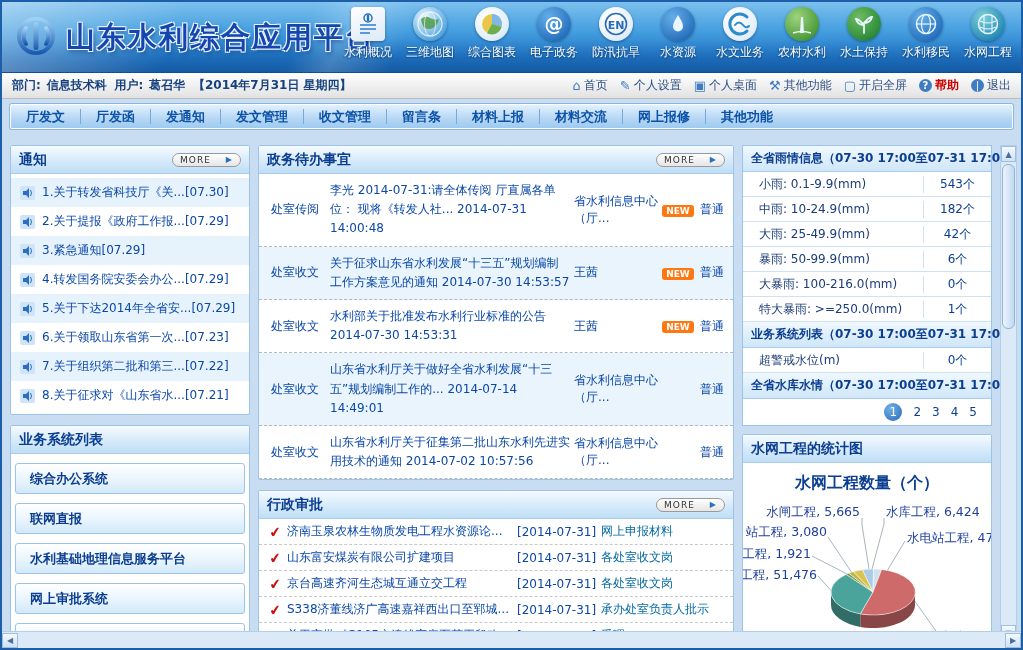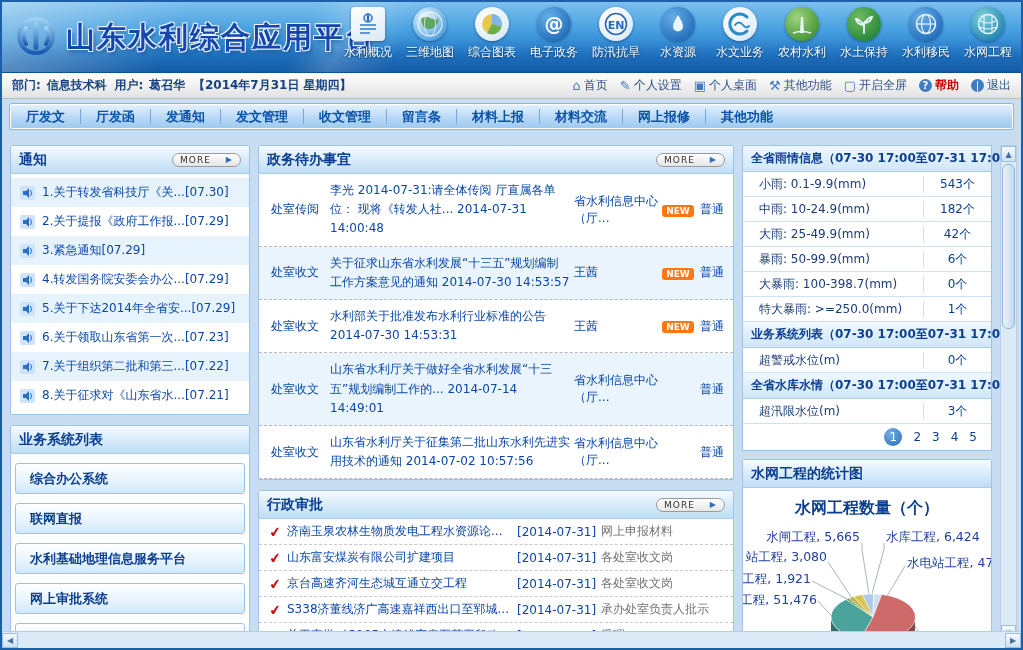--- a/index.html
+++ b/index.html
@@ -81,21 +81,21 @@
   .tsnd { width:86px; color:#0b47a8; flex:none; line-height:1.4; }
   .tbadge { width:36px; flex:none; text-align:center; }
   .badge { background:#ff7711; color:#fff; font-size:9px; font-weight:bold; border-radius:3px; padding:1px 4px; }
   .tlvl { width:32px; color:#0b47a8; text-align:center; flex:none; }
 
   
   .arow { display:flex; align-items:center; height:26px; border-bottom:1px dashed #c8c8c8; font-size:12px; padding:0 4px; }
   .achk { width:24px; text-align:center; color:#cc1111; font-size:14px; font-weight:bold; transform:rotate(-8deg); flex:none; }
   .atxt { flex:1; color:#0b47a8; white-space:nowrap; overflow:hidden; cursor:pointer; }
   .adate { width:84px; color:#0b47a8; flex:none; }
-  .astat { width:128px; color:#737373; flex:none; }
+  .astat { width:128px; color:#0369a1; flex:none; }
 
   
   .wt { background:#fff; border:1px solid #9cc4e8; }
   .wt-h { height:26px; display:flex; align-items:center; padding:0 8px; background:linear-gradient(180deg,#f0f8fe,#cfe6f8);
     border-bottom:1px solid #aacdec; font-weight:bold; color:#0b3e91; font-size:12px; white-space:nowrap; }
   .wt-r { height:25px; display:flex; align-items:center; border-bottom:1px solid #cfe2f4; font-size:12px; }
   .wt-r .lbl { flex:1; padding-left:16px; color:#1a3c78; }
   .wt-r .cnt { width:68px; text-align:center; border-left:1px solid #cfe2f4; color:#0b3e91; }
   .pgn { height:26px; display:flex; justify-content:flex-end; align-items:center; gap:11px; padding-right:14px; font-size:12px; color:#0b3e91; }
   .pgn span { cursor:pointer; }
@@ -498,42 +498,38 @@
           </div>
         <div class="wt-r">
             <span class="lbl">大雨: 25-49.9(mm)</span>
             <span class="cnt">42个</span>
           </div>
         <div class="wt-r">
             <span class="lbl">暴雨: 50-99.9(mm)</span>
             <span class="cnt">6个</span>
           </div>
         <div class="wt-r">
-            <span class="lbl">大暴雨: 100-398.7(mm)</span>
+            <span class="lbl">大暴雨: 100-216.0(mm)</span>
             <span class="cnt">0个</span>
           </div>
         <div class="wt-r">
             <span class="lbl">特大暴雨: &gt;=250.0(mm)</span>
             <span class="cnt">1个</span>
           </div>
         <div class="wt-h">
             <span>业务系统列表</span>
             <span>（07-30 17:00至07-31 17:00）</span>
           </div>
         <div class="wt-r">
             <span class="lbl">超警戒水位(m)</span>
             <span class="cnt">0个</span>
           </div>
         <div class="wt-h">
             <span>全省水库水情</span>
             <span>（07-30 17:00至07-31 17:00）</span>
-          </div>
-        <div class="wt-r">
-            <span class="lbl">超汛限水位(m)</span>
-            <span class="cnt">3个</span>
           </div>
         <div class="pgn">
           <span class="pg-cur">1</span>
           <span>2</span>
           <span>3</span>
           <span>4</span>
           <span>5</span>
         </div>
       </div>
 

